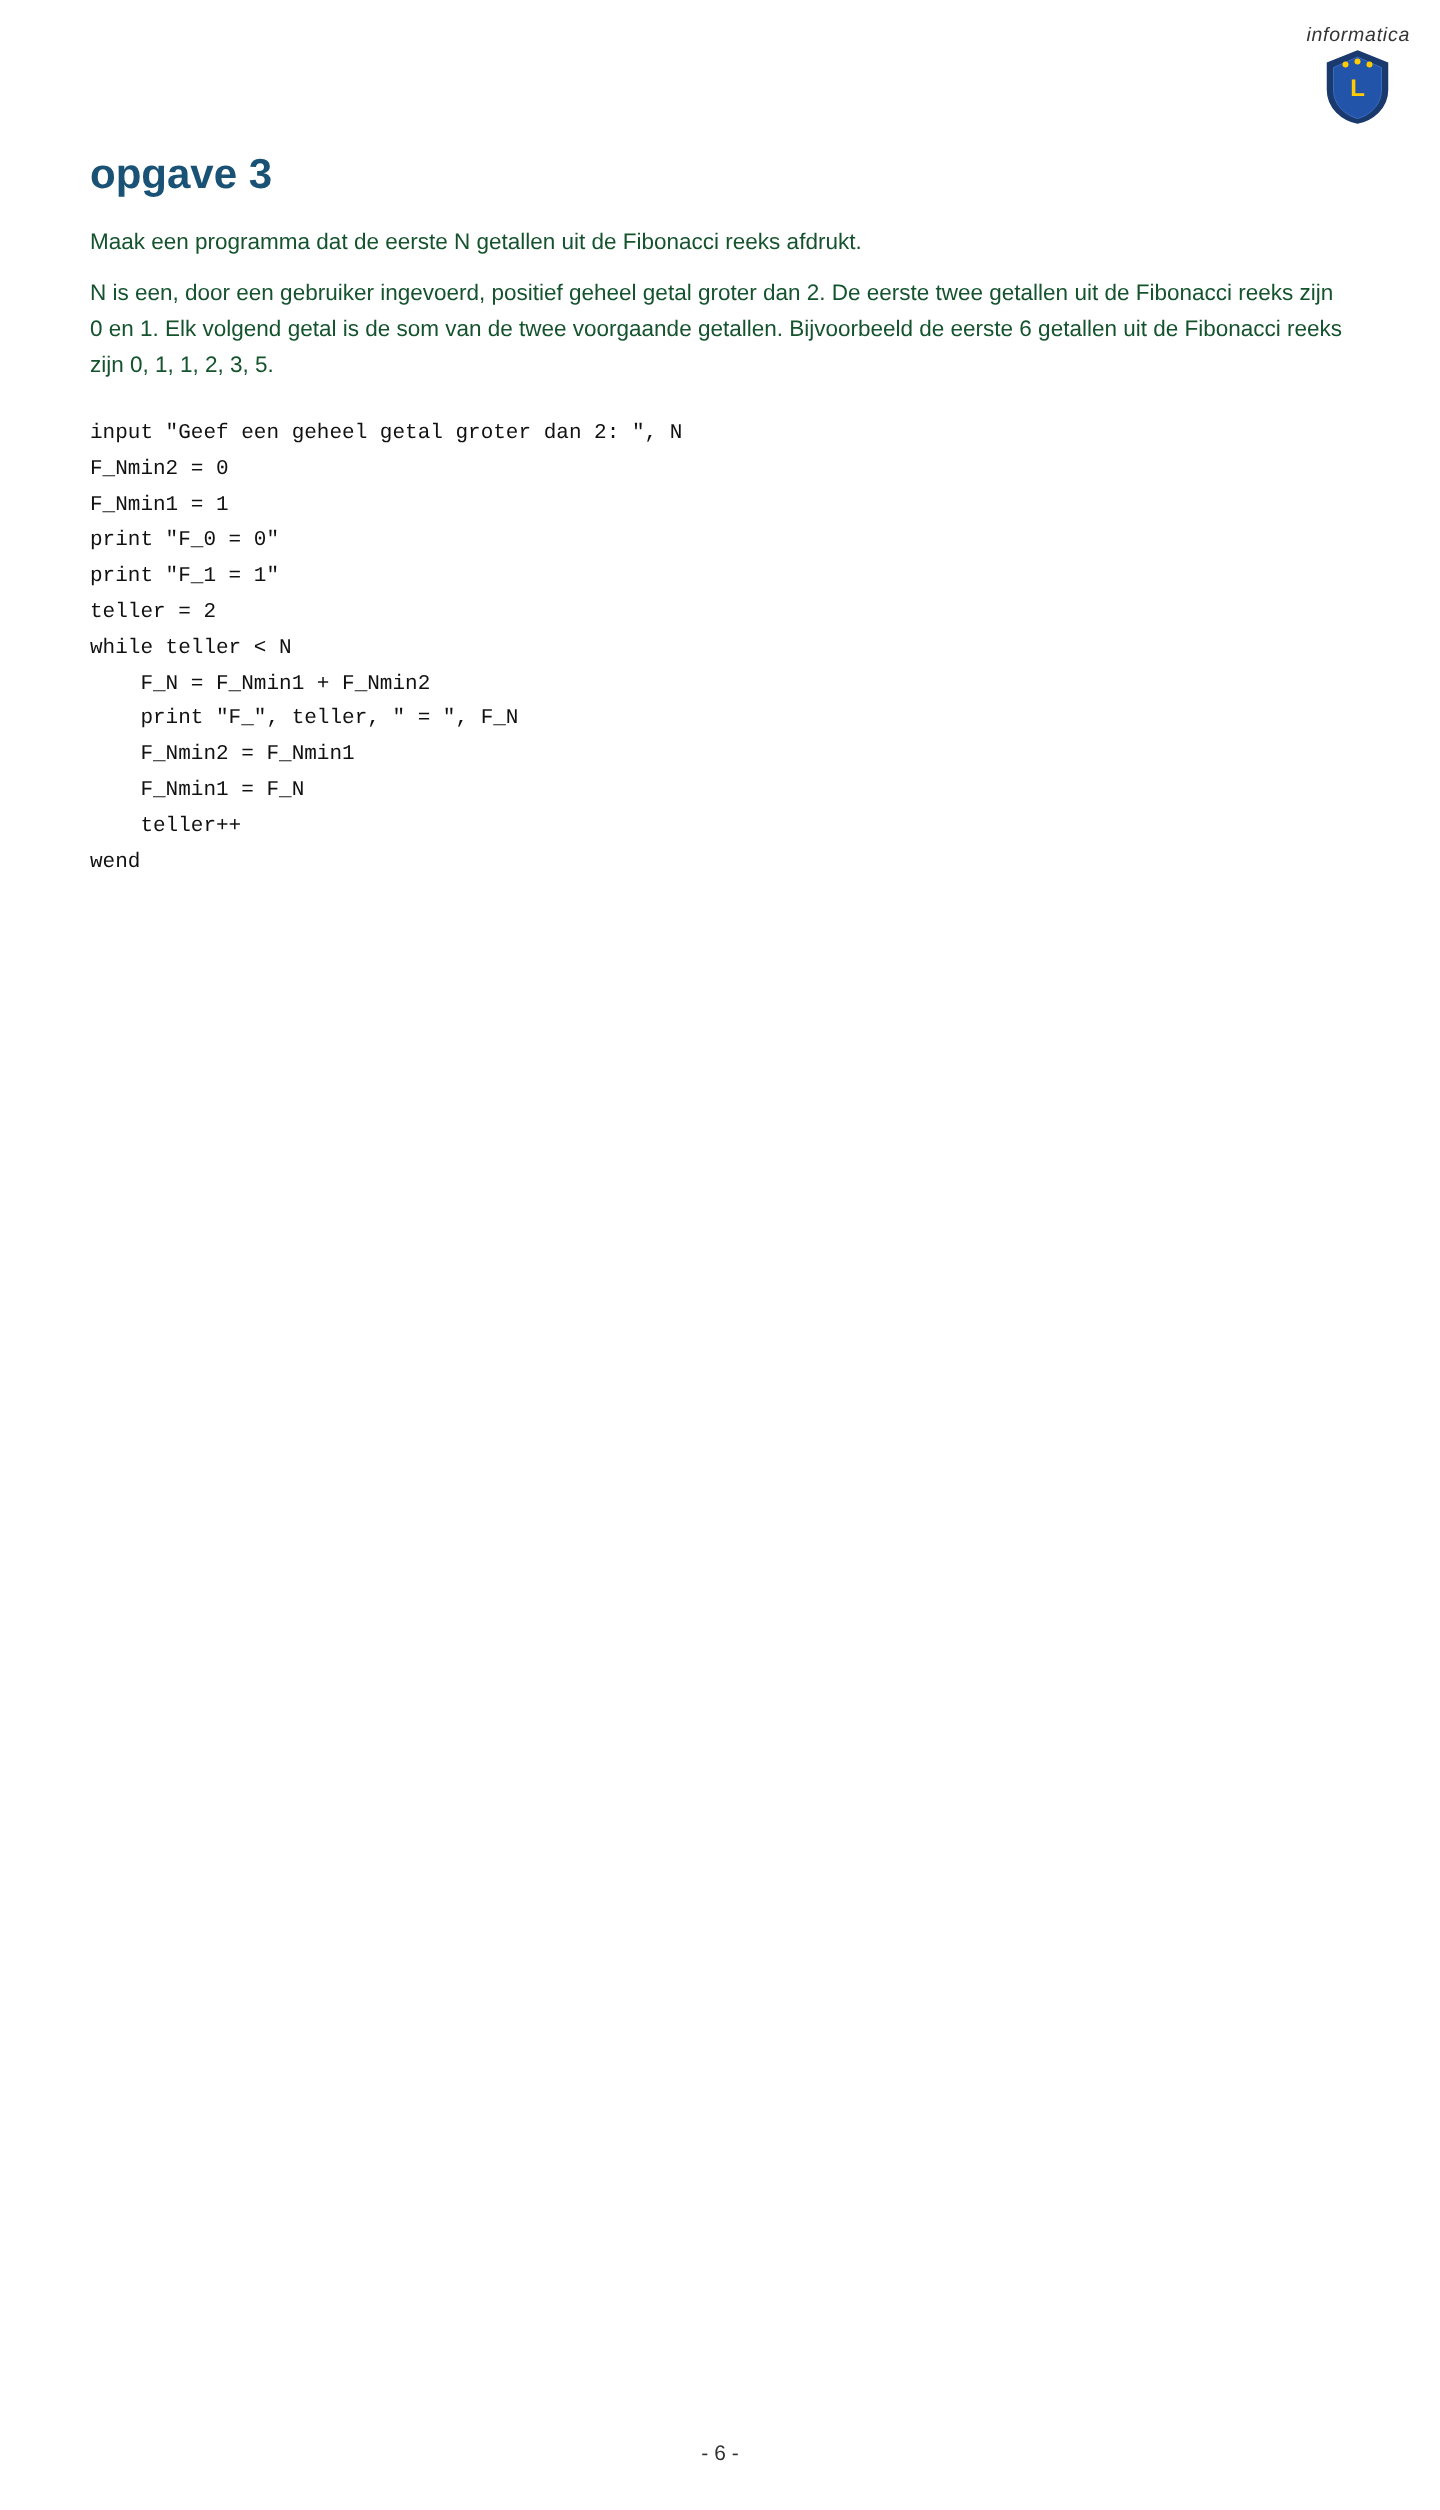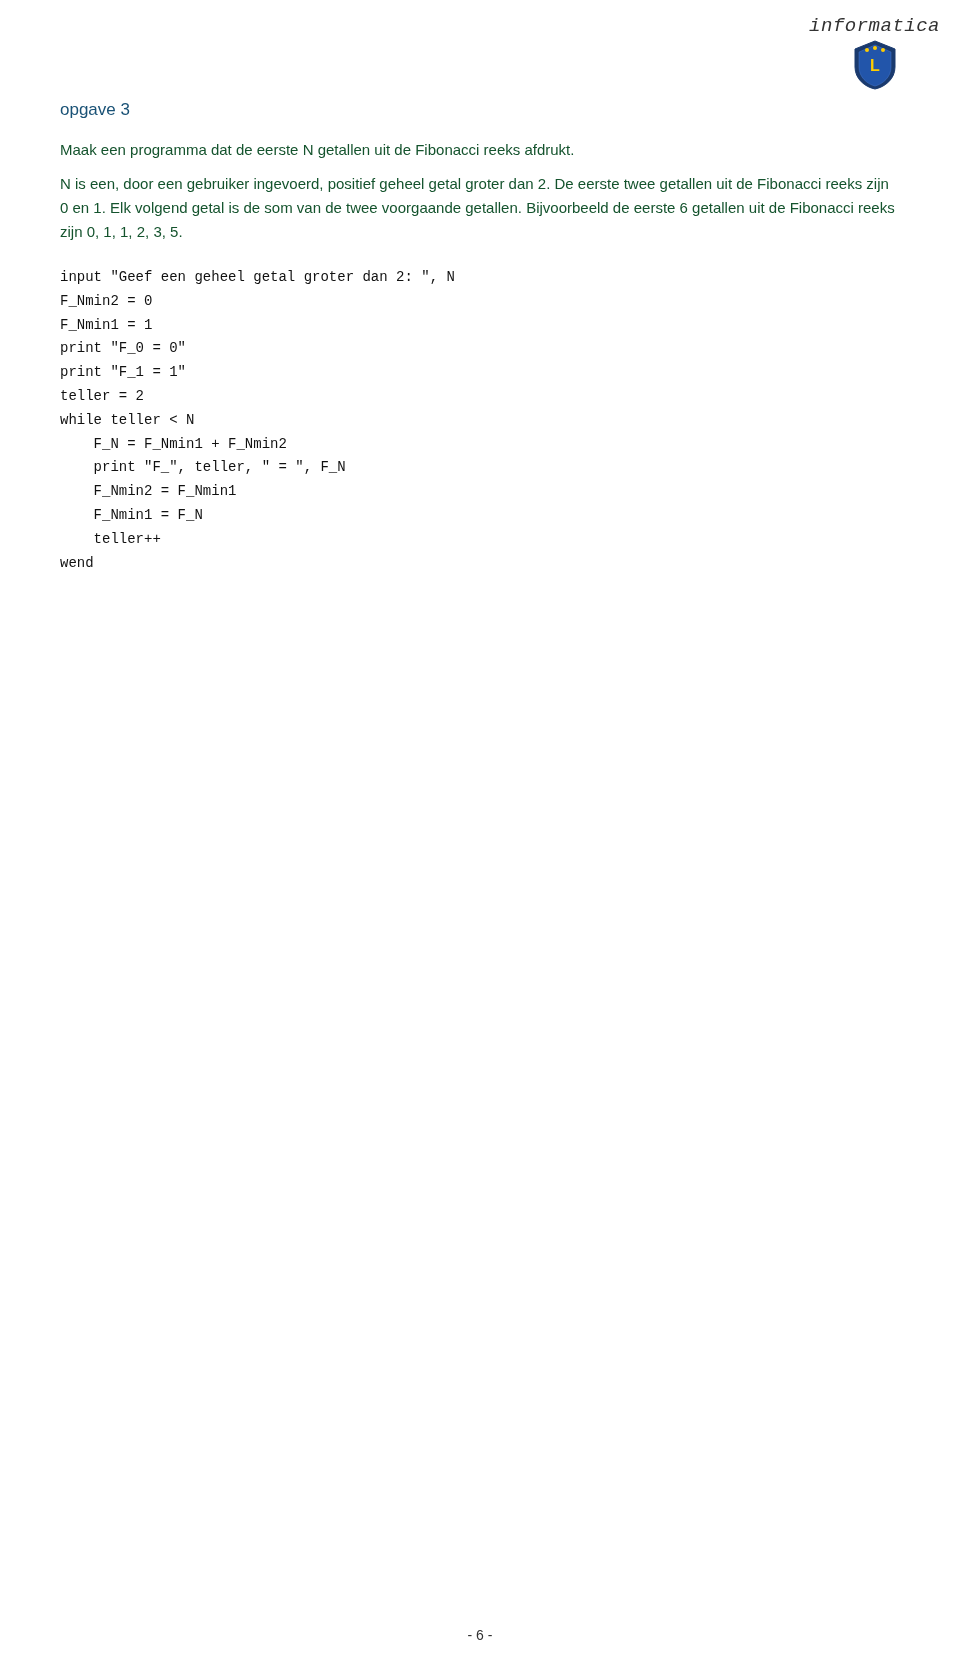--- a/index.html
+++ b/index.html
@@ -27,37 +27,37 @@
     .header-logo {
       position: absolute;
       top: 15px;
       right: 20px;
       display: flex;
       flex-direction: column;
       align-items: center;
     }
 
     .logo-text {
-      font-family: Liberation Mono, monospace;
+      font-family: Liberation Sans, sans-serif;
       font-style: italic;
-      font-size: 19px;
+      font-size: 13px;
       color: #333;
       letter-spacing: 0.5px;
     }
 
     .logo-shield {
       width: 48px;
       height: 52px;
       margin-top: 2px;
     }
 
     .title {
       color: #1a5276;
-      font-size: 17px;
-      font-weight: normal;
+      font-size: 28px;
+      font-weight: bold;
       margin-bottom: 18px;
       margin-top: 40px;
     }
 
     .body-text {
       font-size: 15px;
       color: #14532d;
       line-height: 1.6;
       margin-bottom: 10px;
     }

